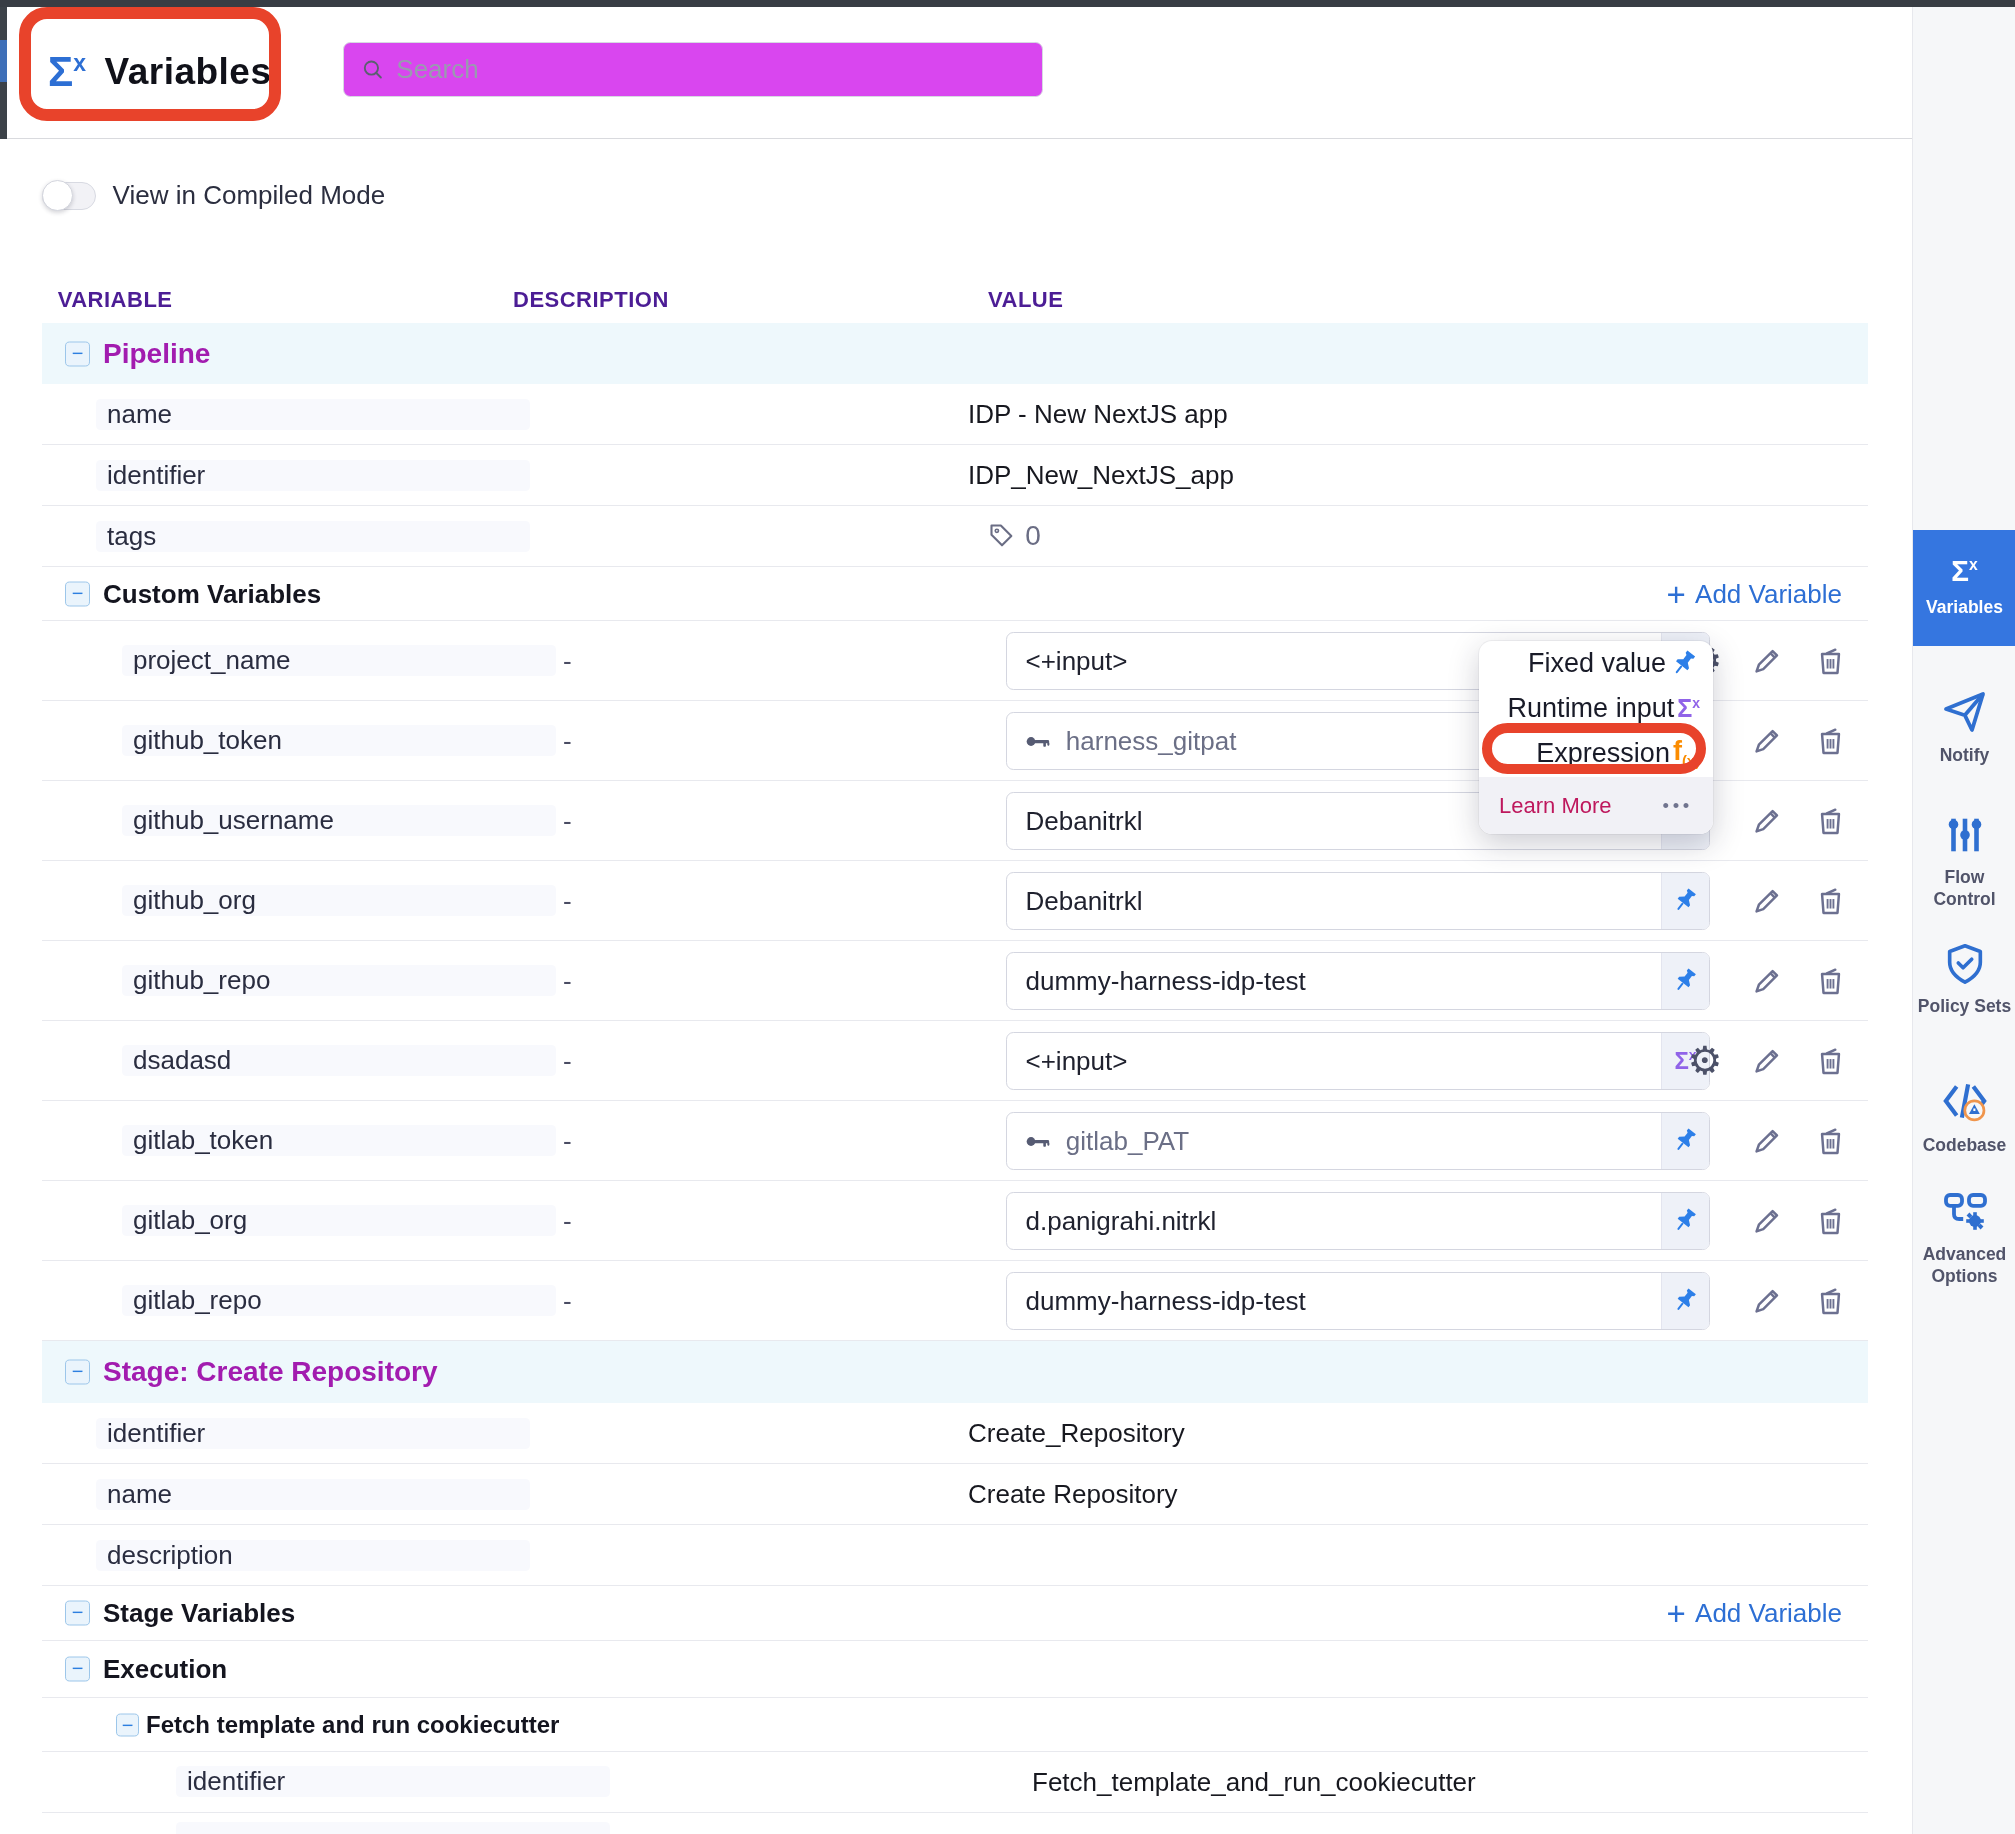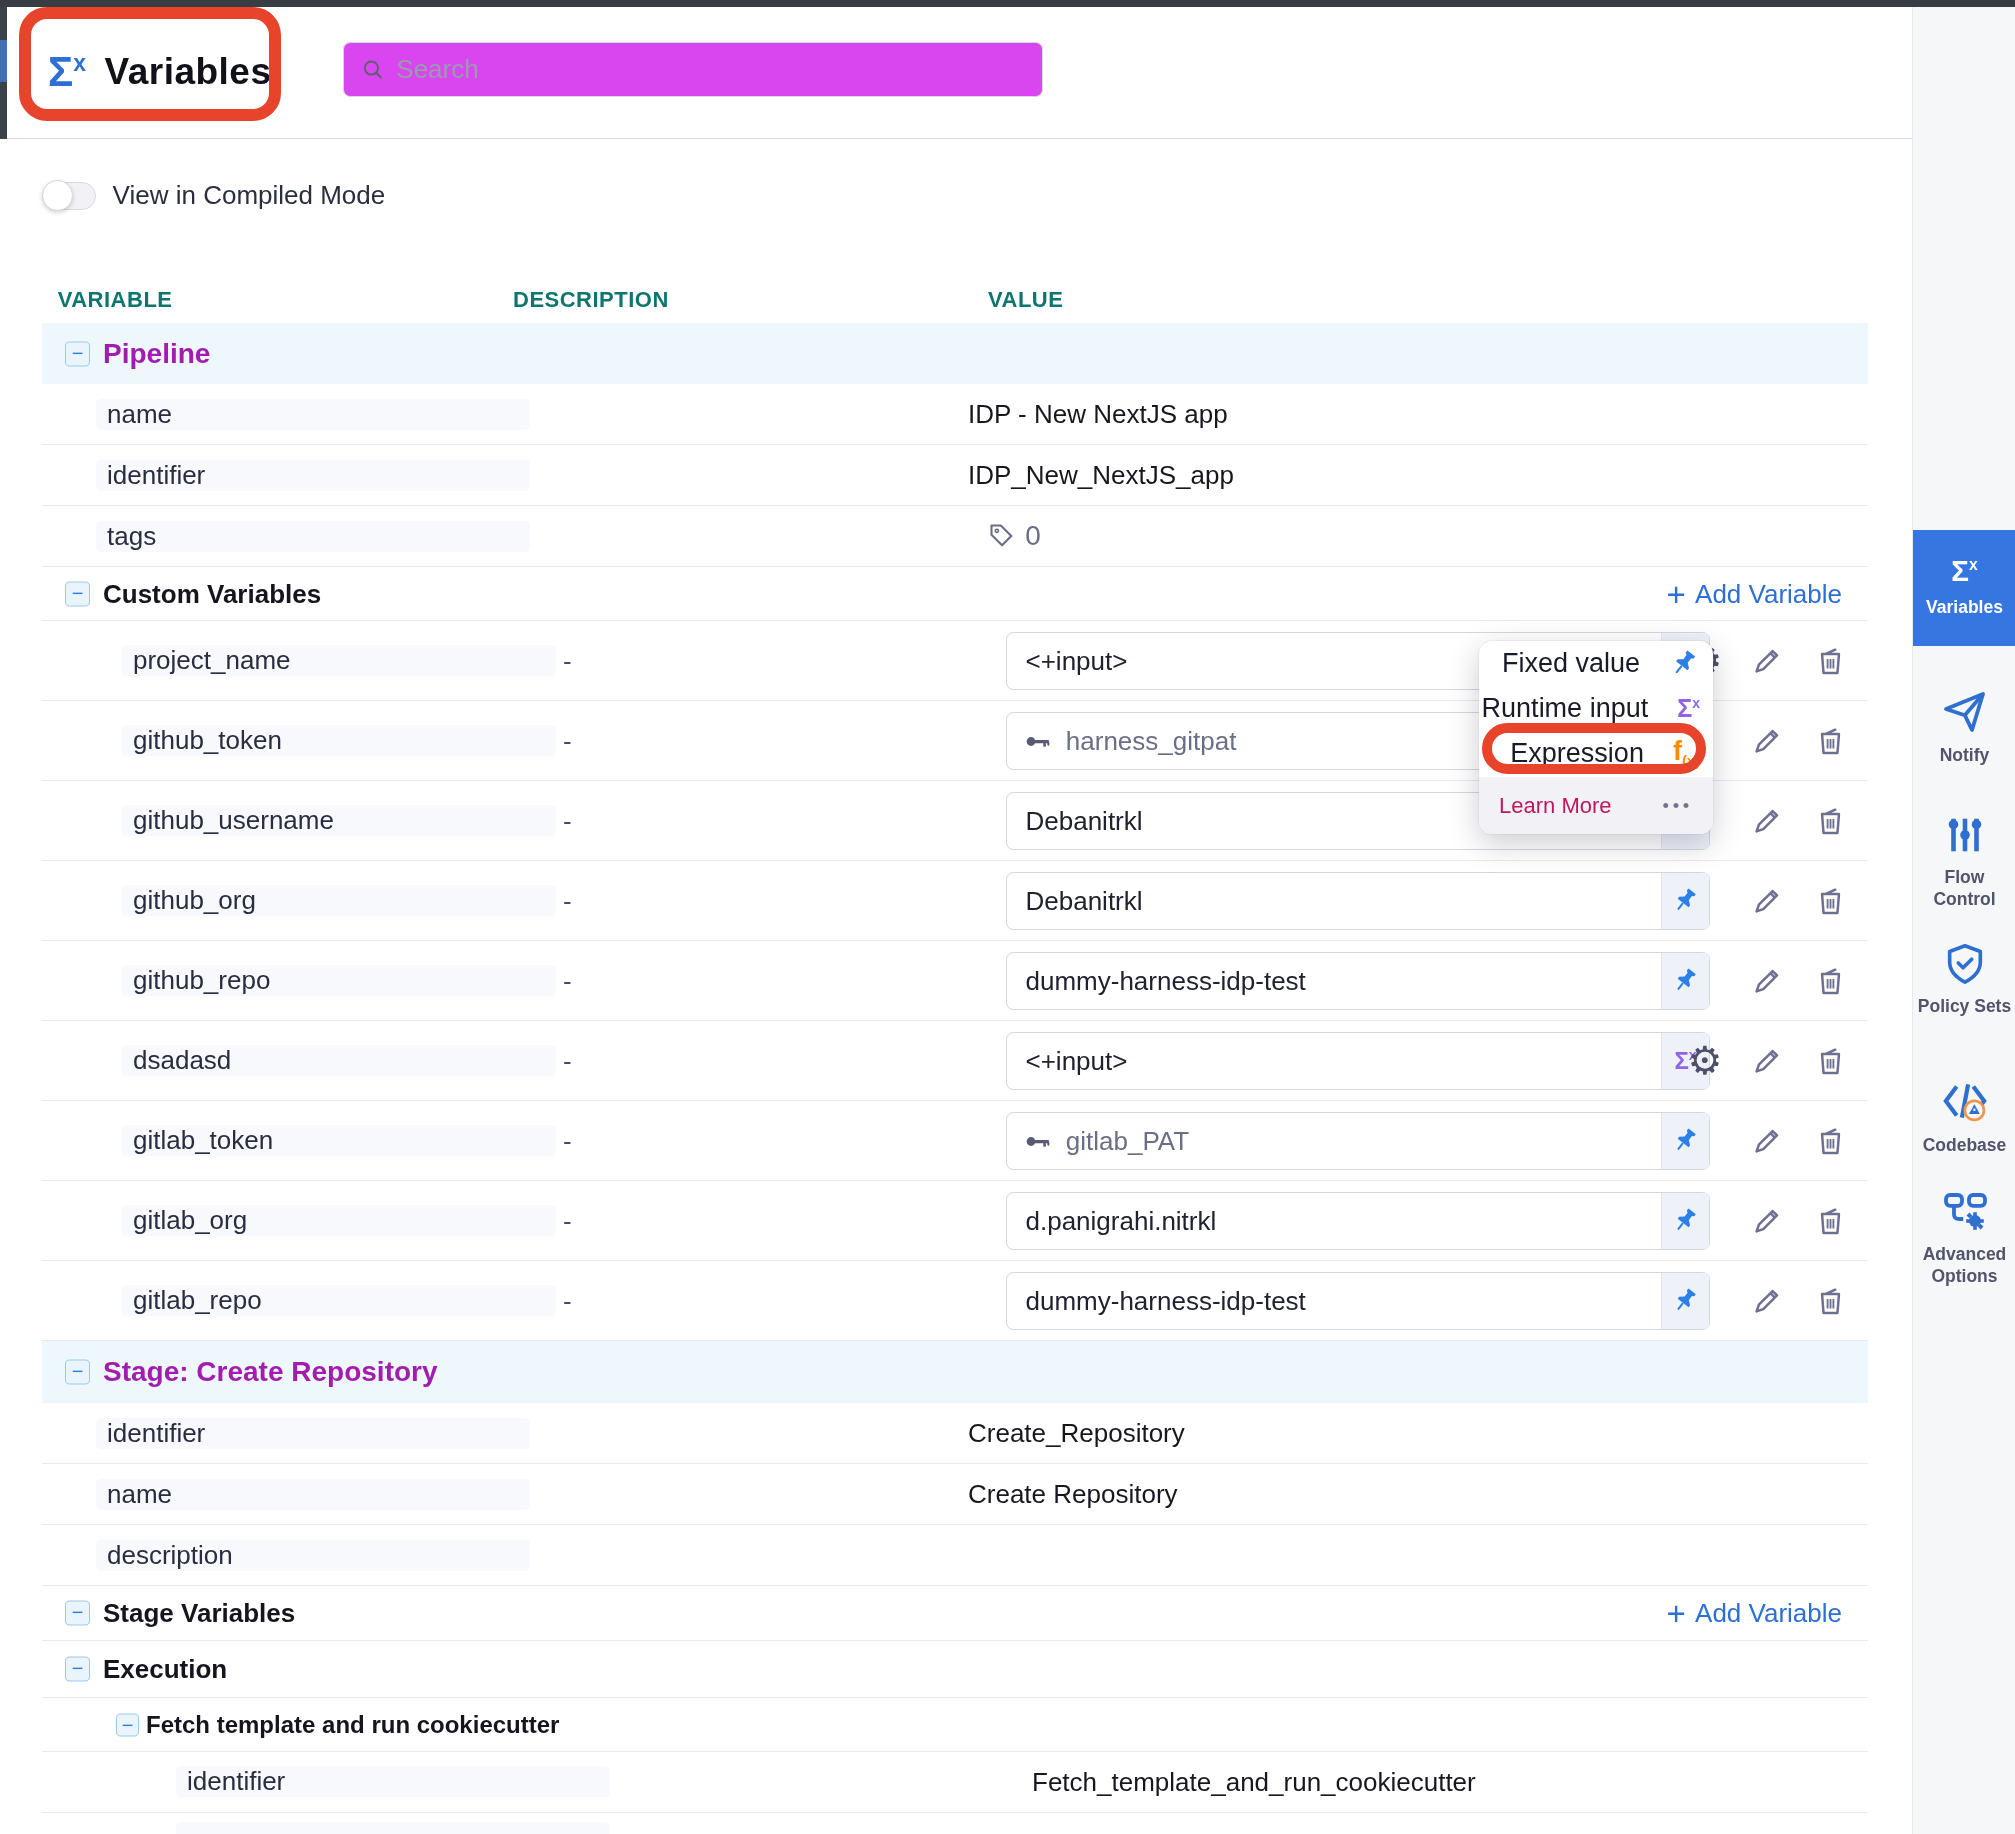--- a/index.html
+++ b/index.html
@@ -28,21 +28,21 @@
 
   
   .toggle-row { position:absolute; left:42px; top:180px; display:flex; align-items:center; gap:16.6px; }
   .switch { width:54px; height:28px; border-radius:14px; background:#f2f2f6; border:1.8px solid #d8dae2; position:relative; cursor:pointer; }
   .switch .knob { position:absolute; left:-0.9px; top:-2.8px; width:31px; height:31px; border-radius:50%; background:#fff; border:1.8px solid #d4d6de; box-shadow:0 1.8px 4.6px rgba(40,41,61,.2); }
   .toggle-label { font-size:26px; color:#2b2e3f; }
 
   
   .table { position:absolute; left:42px; top:277px; width:1826px; }
   .thead { height:46px; display:flex; align-items:center; }
-  .th { font-size:22px; font-weight:700; color:#0f766e; letter-spacing:0.5px; }
+  .th { font-size:22px; font-weight:700; color:#4c1d95; letter-spacing:0.5px; }
   .th.c1 { position:absolute; left:15.7px; } .th.c2 { position:absolute; left:471px; } .th.c3 { position:absolute; left:946px; }
   .row { position:relative; border-bottom:1.8px solid #e8e9ee; }
   .sec { height:61px; background:#eef8fc; border-bottom:none; display:flex; align-items:center; }
   .minus-box { position:absolute; left:23px; top:50%; transform:translateY(-50%); width:25px; height:25px; border:1.8px solid #9cc6ea; border-radius:4.6px; background:#eaf4fc; color:#2d7fe0; font-size:20px; line-height:21px; text-align:center; cursor:pointer; }
   .sec-label { position:absolute; left:61px; font-size:28px; font-weight:700; color:#a21caf; top:50%; transform:translateY(-50%); }
   .prow { height:61px; } .srow { height:61px; }
   .pill { position:absolute; left:54px; top:14.8px; width:434px; height:31px; background:#f8f9fd; border-radius:4.6px; font-size:26px; color:#2a2d40; line-height:31px; padding-left:11px; }
   .val-plain { position:absolute; left:926px; top:50%; transform:translateY(-50%); font-size:26px; color:#17181f; }
   .tagval { position:absolute; left:946px; top:50%; transform:translateY(-50%); display:flex; align-items:center; gap:9.2px; color:#6a6d84; font-size:28px; }
   .chead { height:54px; } .svhead { height:55px; } .erow { height:57px; } .steph { height:54px; }
@@ -68,21 +68,21 @@
   .gear-glyph { font-family:"DejaVu Sans",sans-serif; font-size:39px; color:#4c5168; line-height:1; }
 
   .steprow { height:61px; }
   .steprow .pill { left:134px; top:14px; }
   .steprow .val-plain { left:990px; }
   .partial { height:16.6px; border-bottom:none; }
   .partial .pill { left:134px; top:9.2px; height:28px; }
 
   
   .popup { position:absolute; left:1479px; top:641px; width:234px; height:193px; background:#fff; border-radius:13px; box-shadow:0 9.2px 31px rgba(30,32,60,.22), 0 0 0 0.9px rgba(30,32,60,.05); z-index:50; overflow:hidden; }
-  .popup .item { height:45px; display:flex; align-items:center; justify-content:flex-end; gap:29px; padding-right:13px; cursor:pointer; }
+  .popup .item { height:45px; display:flex; align-items:center; justify-content:flex-end; gap:3px; padding-right:13px; cursor:pointer; }
   .popup .item .lbl { font-size:27px; color:#191b28; }
   .pin-mini { flex:0 0 auto; }
   .sx-purple { font-size:25px; font-weight:700; color:#9063e8; line-height:1; }
   .sx-purple sup { font-size:14px; }
   .fx { color:#fb8c00; font-size:27px; font-weight:600; line-height:1; }
   .fx sub { font-size:14.8px; }
   .learnmore { position:absolute; left:0; right:0; bottom:0; height:57px; background:#f1f1f6; display:flex; align-items:center; justify-content:space-between; padding:0 20px; cursor:pointer; }
   .learnmore .lm-label { font-size:22px; color:#be185d; }
   .learnmore .dots { font-size:18.5px; color:#70748e; letter-spacing:3.7px; }
   .anno-ellipse { position:absolute; left:2.8px; top:82px; width:224px; height:51px; border:10px solid #e8432b; border-radius:922px; pointer-events:none; z-index:5; }

